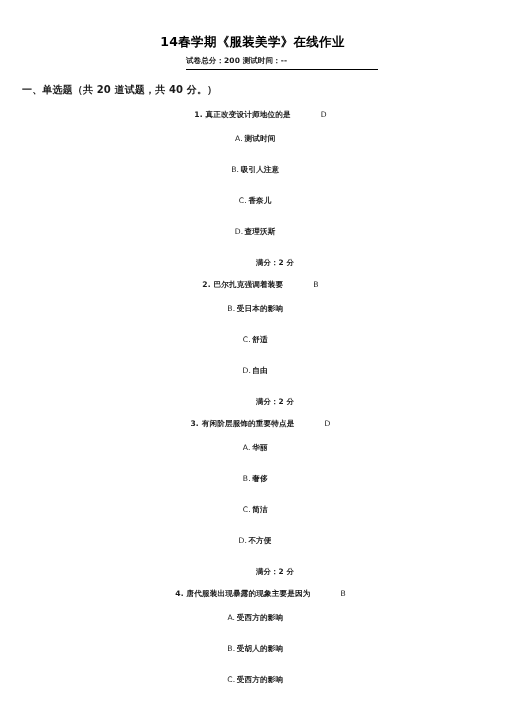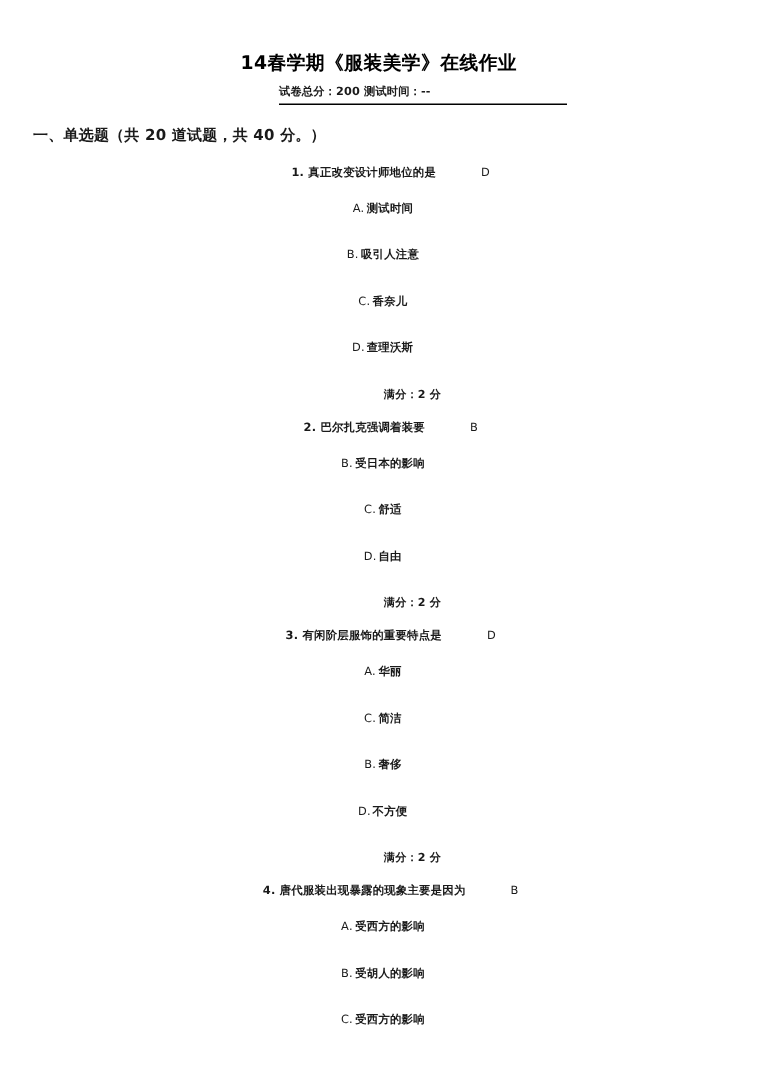--- a/index.html
+++ b/index.html
@@ -132,22 +132,22 @@
       <div class="question-row"><span>2.</span>&nbsp;<span>巴尔扎克强调着装要</span><span class="q-answer">B</span></div>
       <div class="option-row"><span class="opt-letter">B.</span><span>受日本的影响</span></div>
       <div class="option-row"><span class="opt-letter">C.</span><span>舒适</span></div>
       <div class="option-row"><span class="opt-letter">D.</span><span>自由</span></div>
       <div class="score-row">满分：2 分</div>
     </div>
 
     <div class="q-block">
       <div class="question-row"><span>3.</span>&nbsp;<span>有闲阶层服饰的重要特点是</span><span class="q-answer">D</span></div>
       <div class="option-row"><span class="opt-letter">A.</span><span>华丽</span></div>
+      <div class="option-row"><span class="opt-letter">B.</span><span>奢侈</span></div>
       <div class="option-row"><span class="opt-letter">C.</span><span>简洁</span></div>
-      <div class="option-row"><span class="opt-letter">B.</span><span>奢侈</span></div>
       <div class="option-row"><span class="opt-letter">D.</span><span>不方便</span></div>
       <div class="score-row">满分：2 分</div>
     </div>
 
     <div class="q-block">
       <div class="question-row"><span>4.</span>&nbsp;<span>唐代服装出现暴露的现象主要是因为</span><span class="q-answer">B</span></div>
       <div class="option-row"><span class="opt-letter">A.</span><span>受西方的影响</span></div>
       <div class="option-row"><span class="opt-letter">B.</span><span>受胡人的影响</span></div>
       <div class="option-row"><span class="opt-letter">C.</span><span>受西方的影响</span></div>
 

